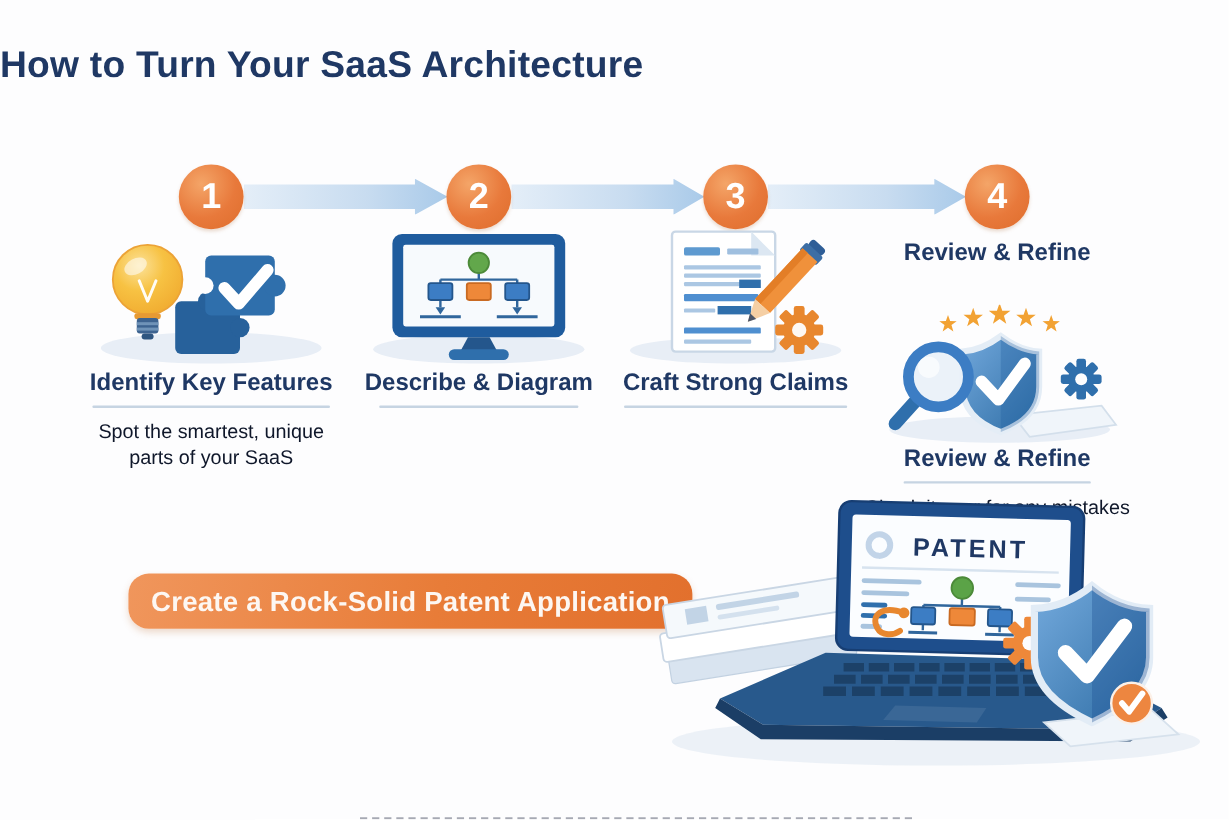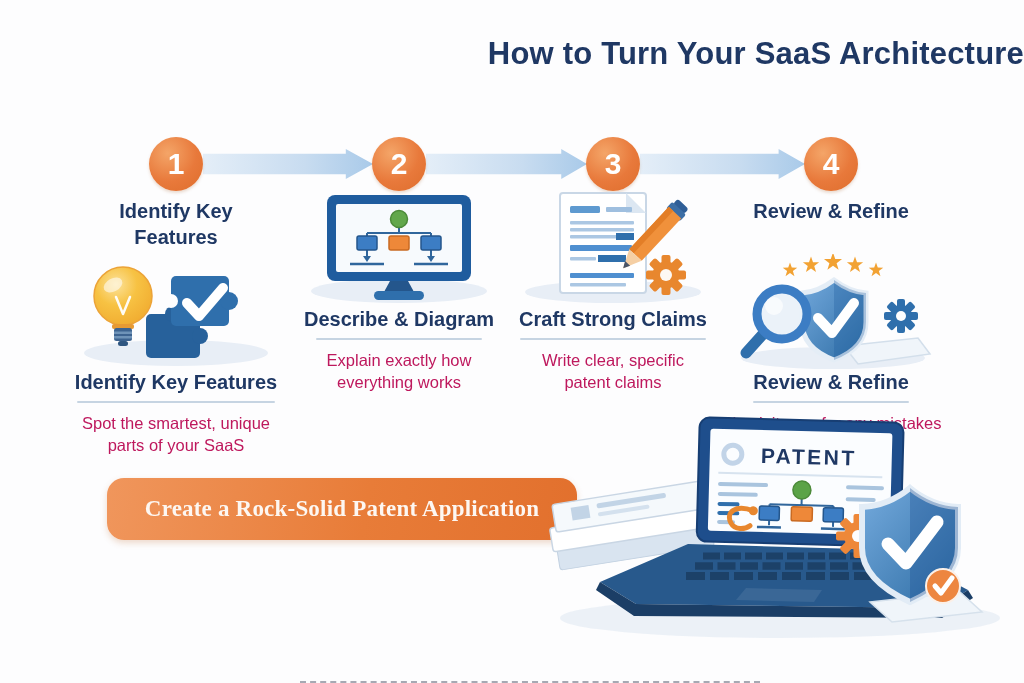--- a/index.html
+++ b/index.html
@@ -4,21 +4,21 @@
 <style>
   html,body{margin:0;padding:0;background:#ffffff;}
   .canvas{
     position:relative;width:1024px;height:683px;overflow:hidden;
     background:#FDFDFE;
     font-family:"Liberation Sans", sans-serif;
   }
   
   .title{
     position:absolute;top:34px;left:0;width:100%;
-    text-align:right;color:#1F3864;font-weight:bold;
+    text-align:left;color:#1F3864;font-weight:bold;
     font-size:31px;line-height:40px;letter-spacing:0.2px;
   }
   
   .step-col{position:absolute;top:137px;width:230px;text-align:center;}
   .col-1{left:61px;} .col-2{left:284px;} .col-3{left:498px;} .col-4{left:716px;}
   .step-circle{
     width:54px;height:54px;border-radius:50%;margin:0 auto;
     background:radial-gradient(circle at 35% 30%, #F4A568, #E8793B 55%, #DE6D2C);
     color:#fff;font-size:30px;font-weight:bold;line-height:54px;text-align:center;
     box-shadow:0 2px 3px rgba(180,120,70,.25);
@@ -28,36 +28,36 @@
     color:#1F3864;line-height:26px;white-space:pre-line;
   }
   .step-icon{height:116px;}
   .step-icon svg{display:block;margin:0 auto;}
   .step-lower-heading{font-size:20px;font-weight:bold;color:#1F3864;margin-top:1px;}
   .step-underline{height:2px;background:#C6D4E2;margin:7px auto 9px;border-radius:1px;}
   .col-1 .step-underline{width:198px;}
   .col-2 .step-underline{width:166px;}
   .col-3 .step-underline{width:186px;}
   .col-4 .step-underline{width:156px;}
-  .step-desc{font-size:16.5px;color:#be185d;line-height:22px;white-space:pre-line;}
+  .step-desc{font-size:16.5px;color:#0f172a;line-height:22px;white-space:pre-line;}
   
   .arrow{
     position:absolute;top:149px;height:30px;
     background:linear-gradient(90deg,#E4EEF8 0%,#C8DCF0 60%,#A9CAE9 100%);
     clip-path:polygon(0 16%,84% 16%,84% 0,100% 50%,84% 100%,84% 84%,0 84%);
   }
   .arrow-1{left:203px;width:170px;}
   .arrow-2{left:426px;width:161px;}
   .arrow-3{left:640px;width:165px;}
   
   .cta-button{
-    position:absolute;left:107px;top:478px;width:470px;height:62px;
+    position:absolute;left:107px;top:478px;width:470px;height:46px;
     border:none;border-radius:17px;cursor:pointer;
     background:linear-gradient(100deg,#F0965C 0%,#E87C38 55%,#E2702D 100%);
-    color:#FDF7F2;font-family:Liberation Serif, serif;
+    color:#FDF7F2;font-family:Liberation Sans, sans-serif;
     font-size:23px;font-weight:bold;letter-spacing:0.2px;
     box-shadow:0 3px 6px rgba(190,110,50,.25);
   }
   
   .hero-illustration{position:absolute;left:540px;top:412px;}
   
   .bottom-artifact{
     position:absolute;left:300px;bottom:0;width:460px;height:0;
     border-bottom:2px dashed rgba(60,66,88,0.45);
   }
@@ -70,22 +70,20 @@
   <div class="title">
     <div>How to Turn Your SaaS Architecture</div>
   </div>
 
   <div class="arrow arrow-1"></div>
   <div class="arrow arrow-2"></div>
   <div class="arrow arrow-3"></div>
 
   <div class="step-col col-1">
     <div class="step-circle">1</div>
-    <div class="step-top-heading">Identify Key
-Features</div>
     <div class="step-icon">
       <svg width="210" height="114" viewBox="0 0 210 114">
         <defs>
           <radialGradient id="bulbG" cx="38%" cy="30%" r="80%">
             <stop offset="0%" stop-color="#FCE29A"></stop>
               <stop offset="45%" stop-color="#F7C243"></stop>
               <stop offset="100%" stop-color="#F0A92E"></stop>
           </radialGradient>
         </defs>
         <ellipse cx="105" cy="99" rx="92" ry="13" fill="#E8EEF6"></ellipse>
@@ -137,22 +135,20 @@
         <rect x="127" y="45" width="20" height="14" rx="2" fill="#3C7DC4" stroke="#24568C" stroke-width="1.5"></rect>
         <polygon points="69,65 77,65 73,71" fill="#30669C"></polygon>
         <polygon points="133,65 141,65 137,71" fill="#30669C"></polygon>
         <path d="M56,73 H90 M120,73 H154" stroke="#30669C" stroke-width="2.5"></path>
         <polygon points="96,90 114,90 120,101 90,101" fill="#24568C"></polygon>
         <rect x="80" y="100" width="50" height="9" rx="4.5" fill="#2F6FAC"></rect>
       </svg>
     </div>
     <div class="step-lower-heading">Describe &amp; Diagram</div>
     <div class="step-underline"></div>
-    <div class="step-desc">Explain exactly how
-everything works</div>
   </div>
 
   <div class="step-col col-3">
     <div class="step-circle">3</div>
     <div class="step-icon">
       <svg width="210" height="114" viewBox="0 0 210 114">
         <ellipse cx="105" cy="101" rx="88" ry="11" fill="#E8EEF6"></ellipse>
         <rect x="52" y="2" width="86" height="100" rx="3" fill="#FFFFFF" stroke="#C9D7E6" stroke-width="2"></rect>
         <polygon points="118,2 138,22 118,22" fill="#DCE7F2"></polygon>
         <rect x="62" y="15" width="30" height="7" rx="1.5" fill="#5E9AD0"></rect>
@@ -183,22 +179,20 @@
             <rect x="-4.5" y="-20" width="9" height="40" rx="2" transform="rotate(90)"></rect>
             <rect x="-4.5" y="-20" width="9" height="40" rx="2" transform="rotate(135)"></rect>
             <circle r="13.5"></circle>
           </g>
           <circle r="6" fill="#FDF8F3"></circle>
         </g>
       </svg>
     </div>
     <div class="step-lower-heading">Craft Strong Claims</div>
     <div class="step-underline"></div>
-    <div class="step-desc">Write clear, specific
-patent claims</div>
   </div>
 
   <div class="step-col col-4">
     <div class="step-circle">4</div>
     <div class="step-top-heading">Review &amp; Refine</div>
     <div class="step-icon">
       <svg width="210" height="118" viewBox="0 0 210 118">
         <defs>
           <linearGradient id="sh4" x1="0" y1="0" x2="1" y2="1">
             <stop offset="0%" stop-color="#72A8DC"></stop>

